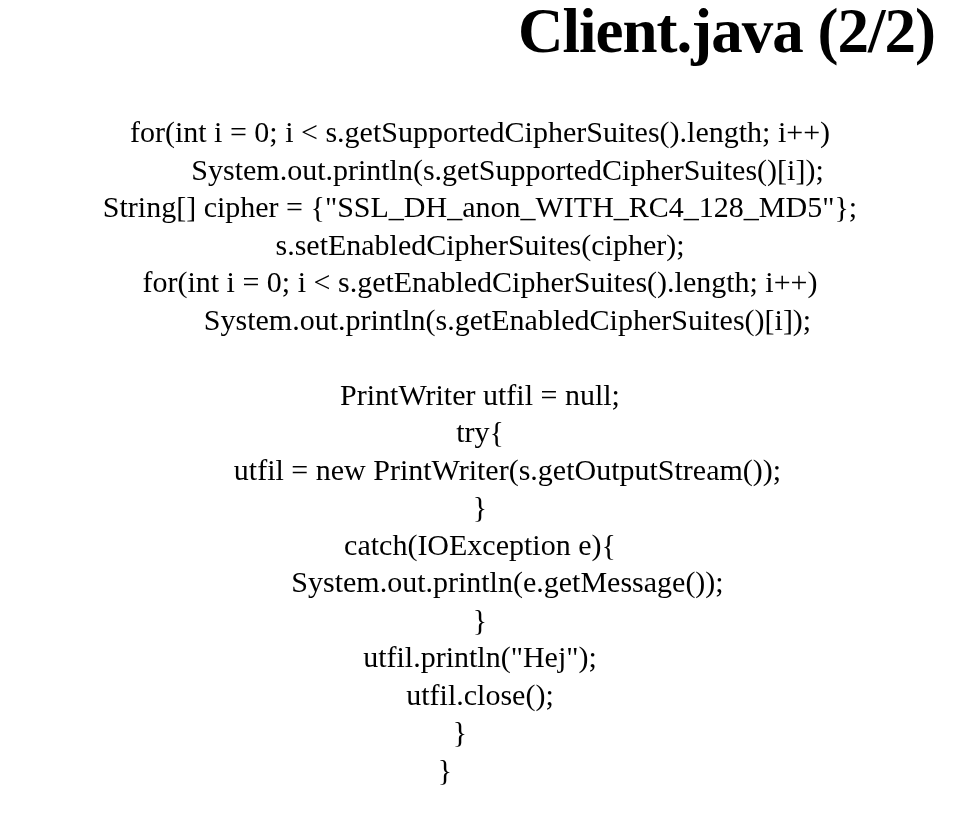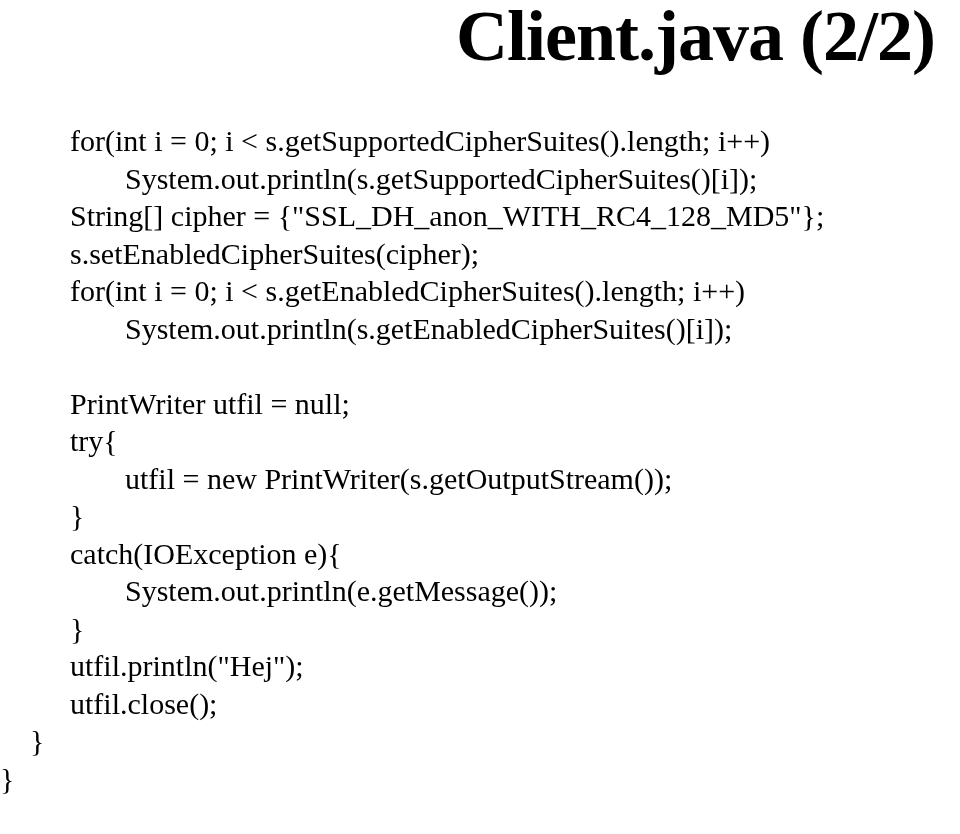--- a/index.html
+++ b/index.html
@@ -13,32 +13,32 @@
   }
   .page {
     width: 960px;
     height: 834px;
     position: relative;
     box-sizing: border-box;
     padding: 0;
   }
   .title {
     text-align: right;
-    font-size: 72px;
+    font-size: 63px;
     line-height: 1;
     margin: 0;
     padding-right: 25px;
     letter-spacing: -1px;
   }
   .code-block {
     font-size: 30px;
     line-height: 1.25;
     white-space: pre;
-    padding-left: 70px;
     padding-top: 50px;
+    text-align: center;
   }
   .indent1 { padding-left: 55px; display: inline-block; }
 </style>
 </head>
 <body>
 
 <div class="page">
   <h1 class="title">Client.java (2/2)</h1>
 
   <div class="code-block"><span>for(int i = 0; i &lt; s.getSupportedCipherSuites().length; i++)</span>

